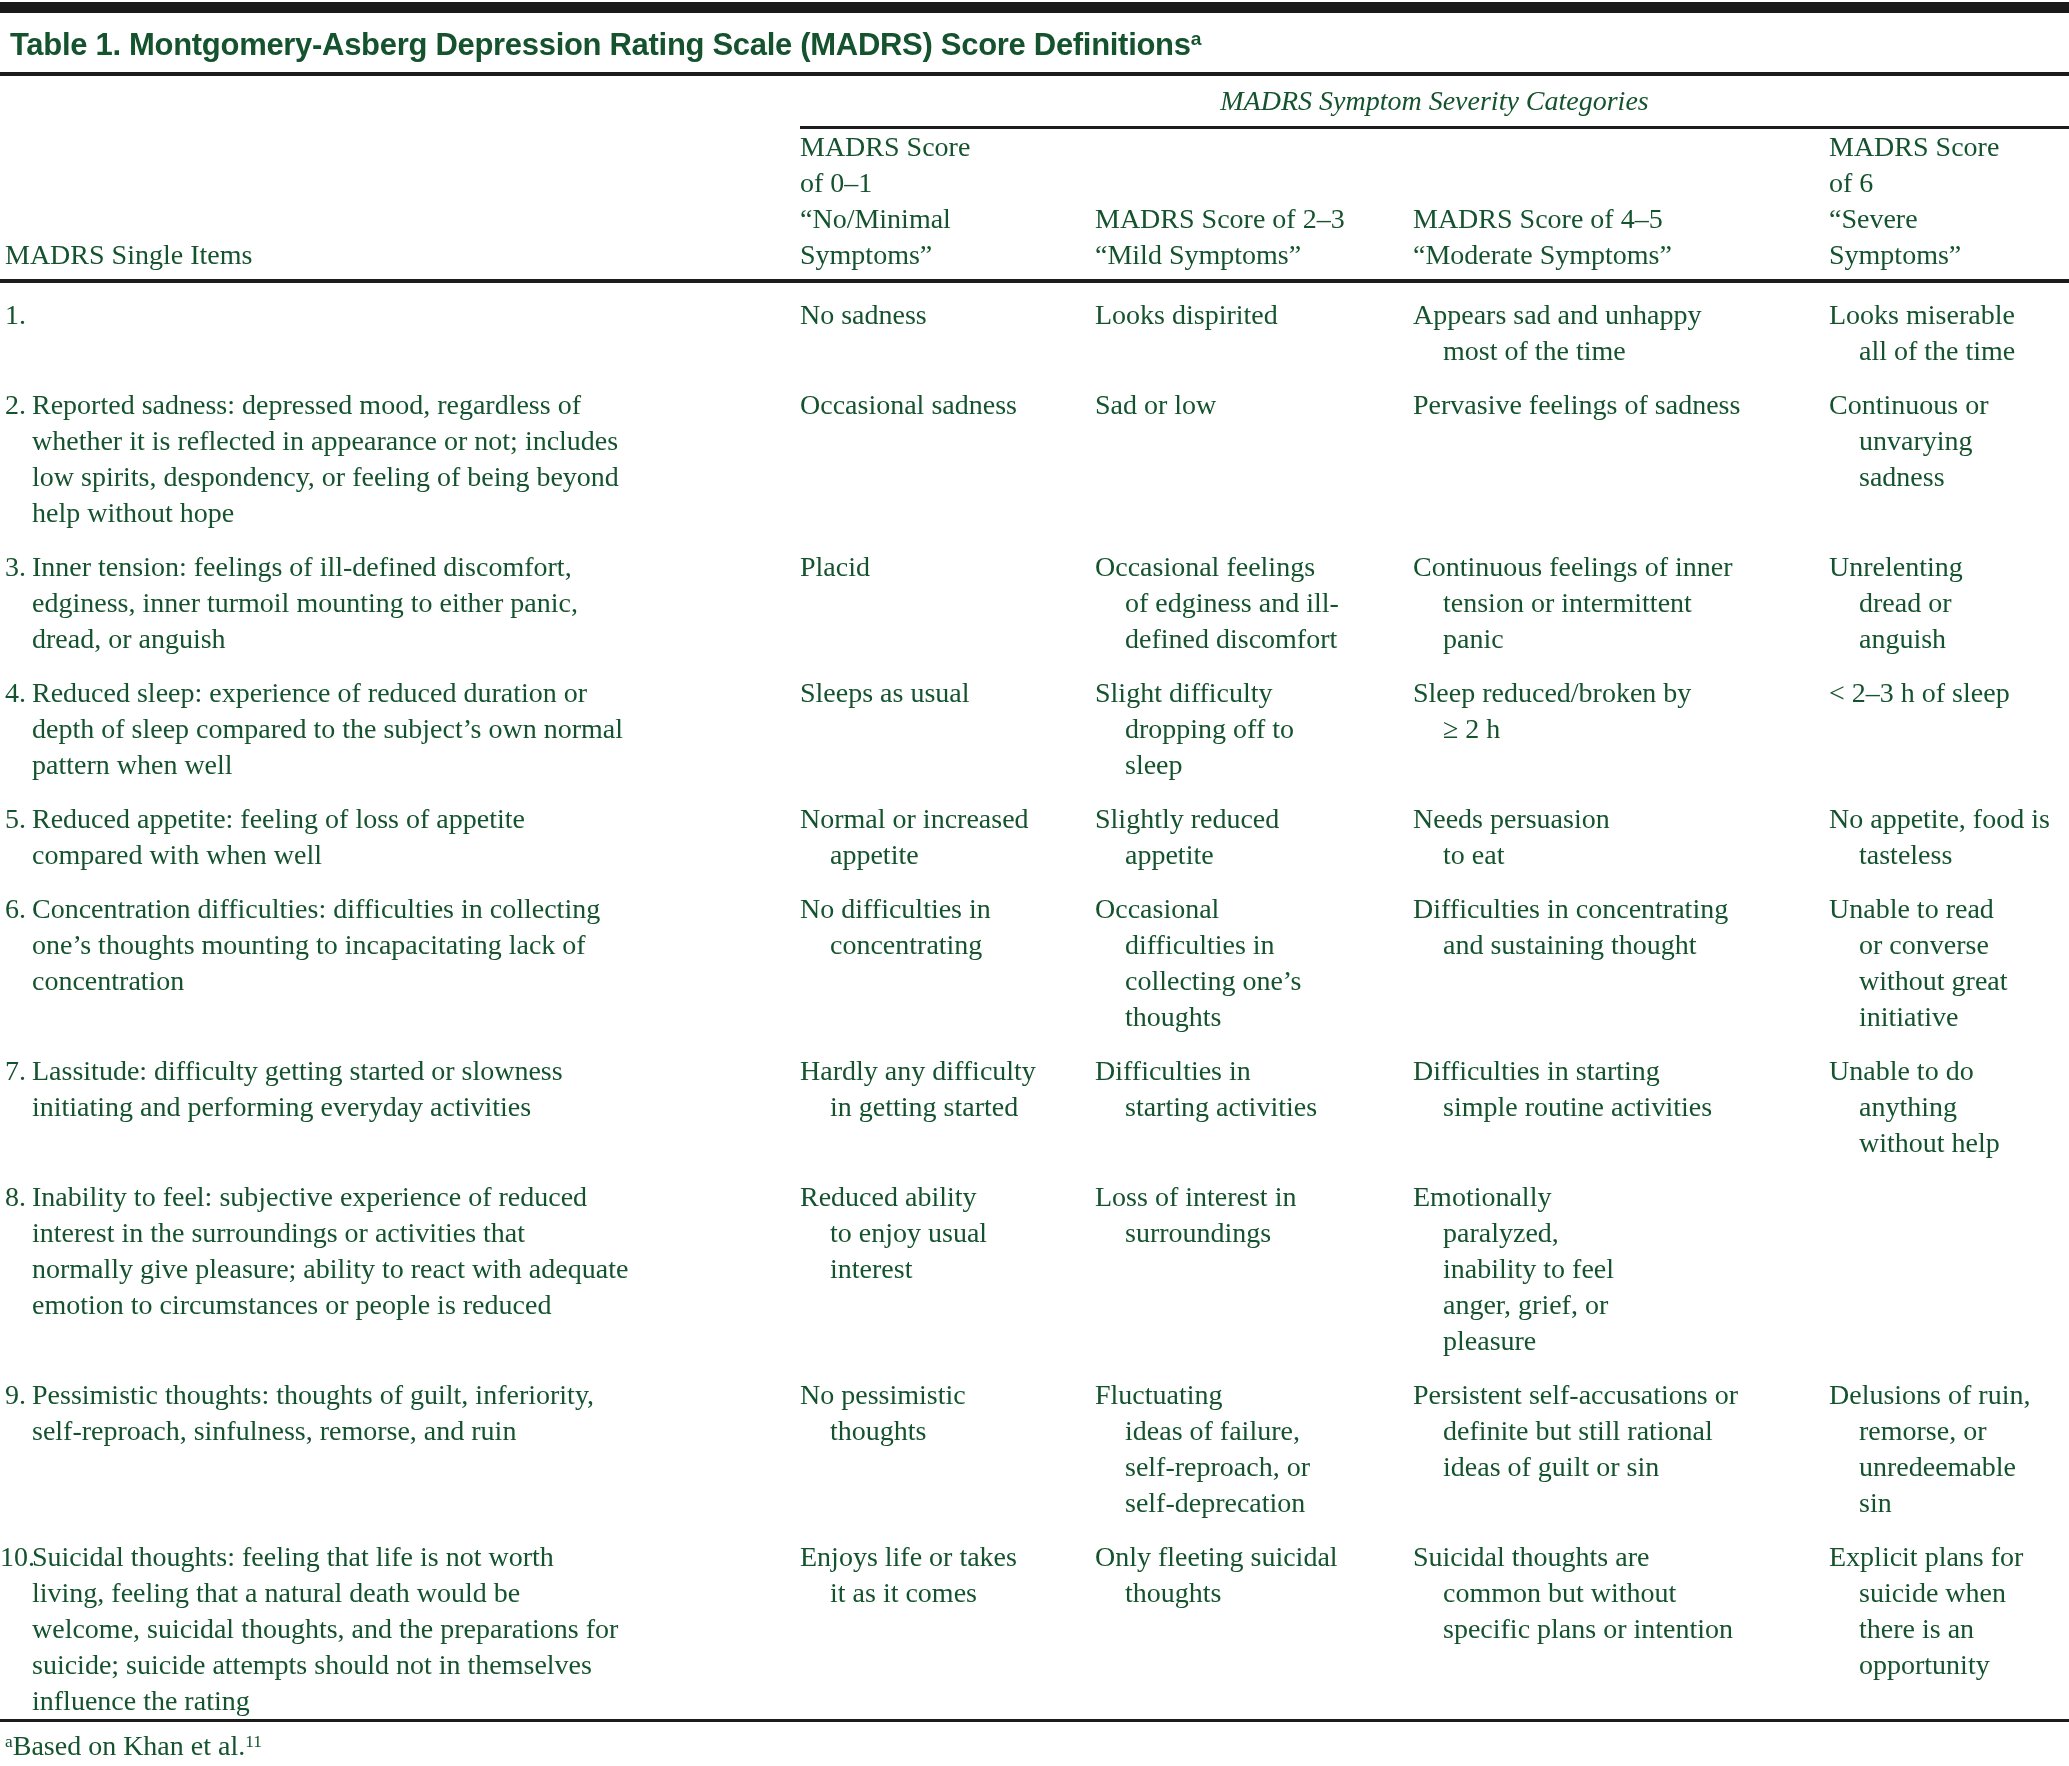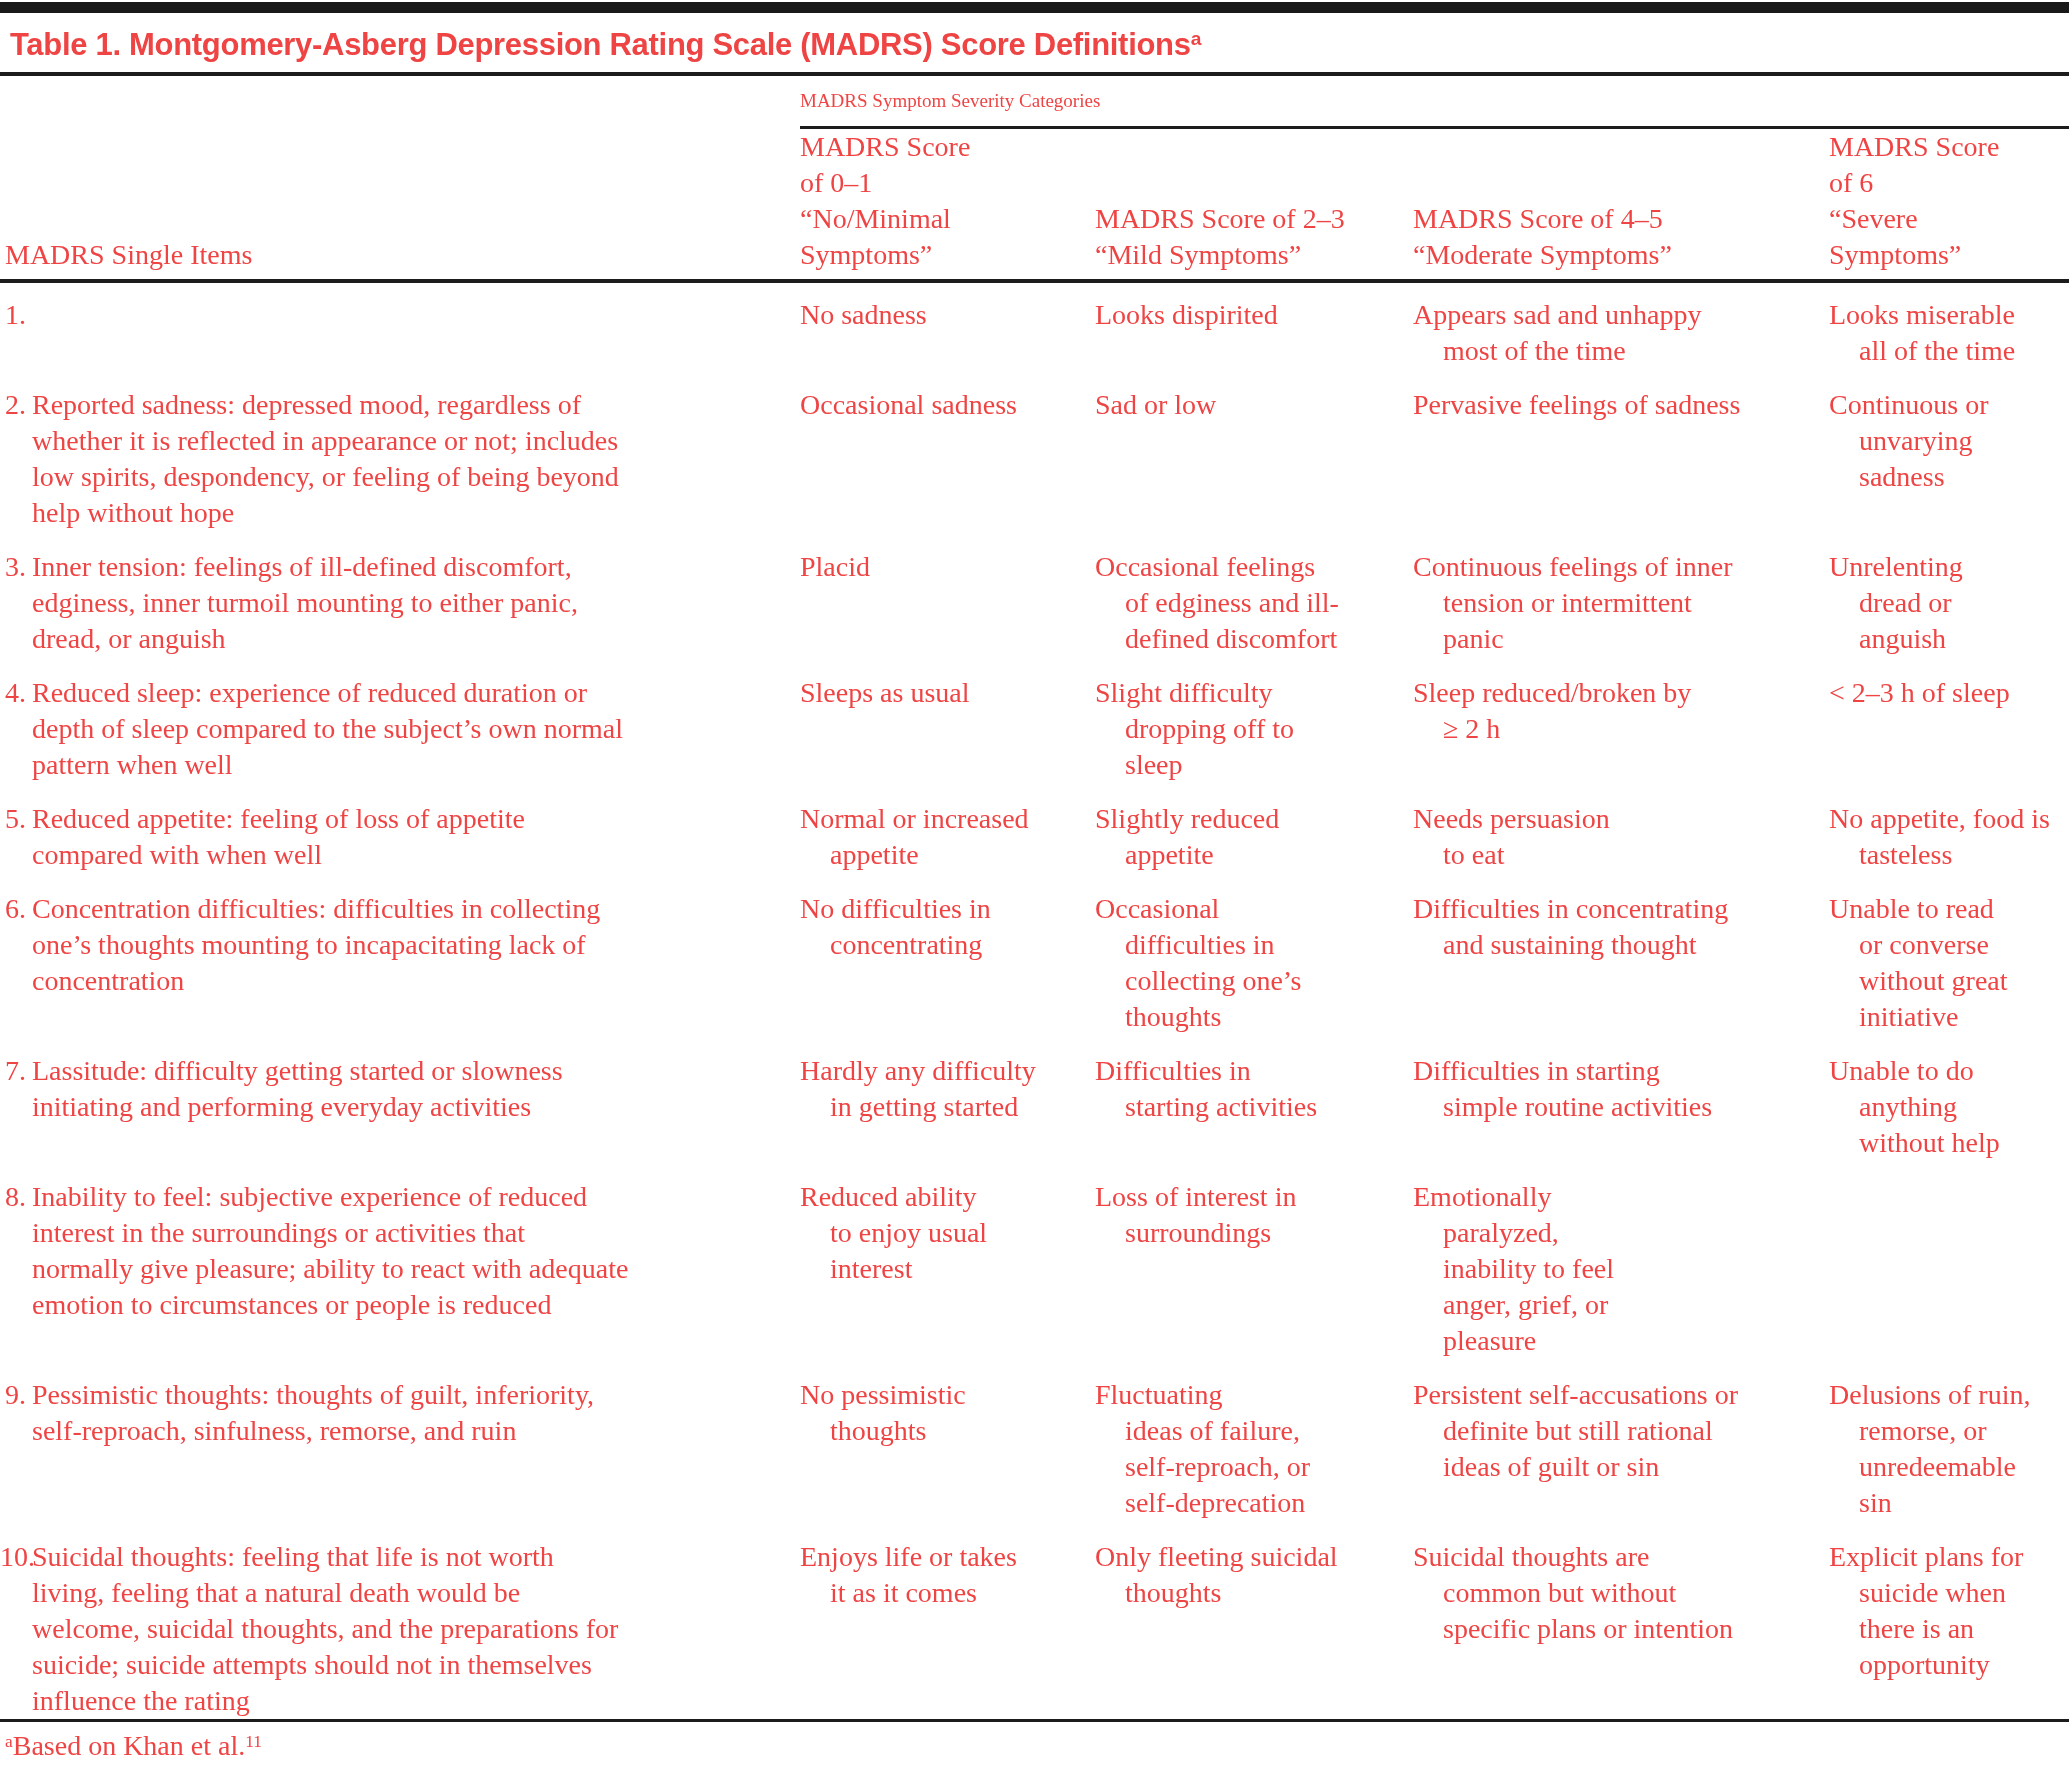--- a/index.html
+++ b/index.html
@@ -2,21 +2,21 @@
 <html><head>
 <meta charset="utf-8">
 <style>
   * { margin: 0; padding: 0; box-sizing: border-box; }
   html, body { background: #ffffff; }
   .page {
     position: relative;
     width: 2069px;
     height: 1766px;
     background: #ffffff;
-    color: #ef4444;
+    color: #14532d;
     font-family: "Liberation Serif", "DejaVu Serif", serif;
     overflow: hidden;
   }
   .topbar {
     margin-top: 2px;
     height: 11px;
     background: #191919;
   }
   .title {
     font-family: "Liberation Sans", "DejaVu Sans", sans-serif;
@@ -31,24 +31,26 @@
   .title sup { font-size: 0.62em; vertical-align: 0.5em; }
   .rule-title { border-top: 4px solid #1c1c1c; margin-top: 7px; }
 
   .grid {
     display: grid;
     grid-template-columns: 800px 295px 318px 416px 240px;
   }
   .gspacer { grid-column: 1 / 2; }
   .gcats {
     grid-column: 2 / 6;
-    font-size: 19px;
+    text-align: center;
+    font-size: 28px;
     line-height: 36px;
     padding: 7px 0 7px 0;
     border-bottom: 3px solid #1c1c1c;
+    font-style: italic;
   }
   .cheads {
     align-items: end;
     border-bottom: 4px solid #1c1c1c;
     padding-bottom: 6px;
   }
   .cell { font-size: 28px; line-height: 36px; }
   .ch  { white-space: pre-line; text-align: left; padding-right: 16px; }
   .ch1 { text-align: left; padding-left: 5px; }
   .ch.c5 { padding-right: 2px; }

